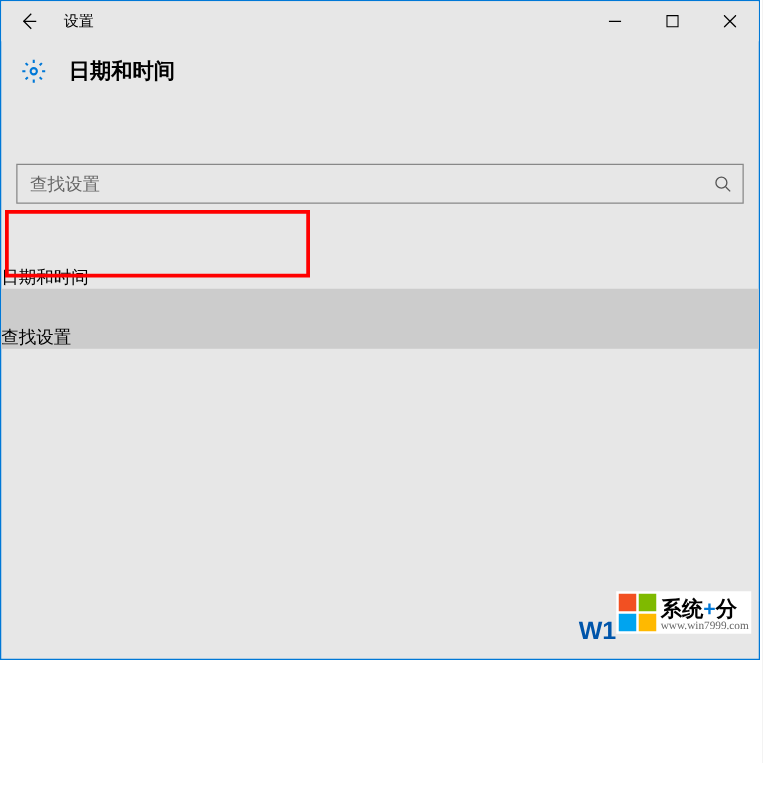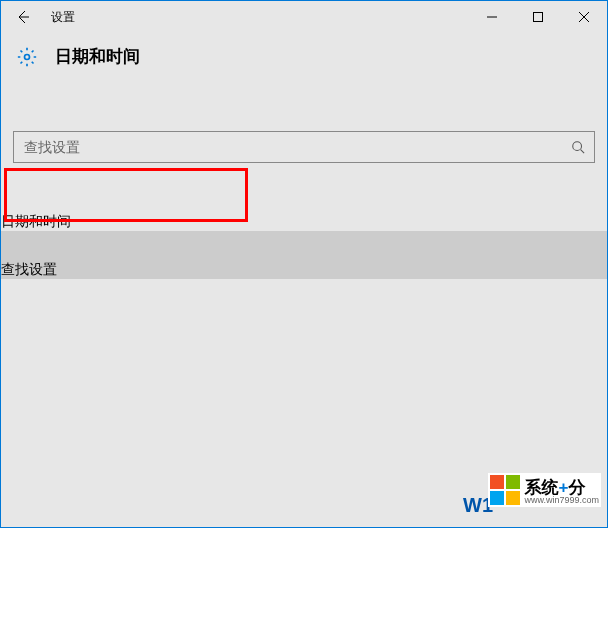--- a/index.html
+++ b/index.html
@@ -156,20 +156,21 @@
       font-weight: bold;
       color: #000;
       letter-spacing: 0;
     }
     .wm-accent {
       color: #0078d7;
     }
     .wm-url {
       font-size: 9px;
       color: #666;
+      font-family: Liberation Serif, serif;
     }
     .corner-text {
       position: absolute;
       left: 462px;
       bottom: 10px;
       font-weight: bold;
       font-size: 20px;
       color: #0055aa;
     }
   </style>

